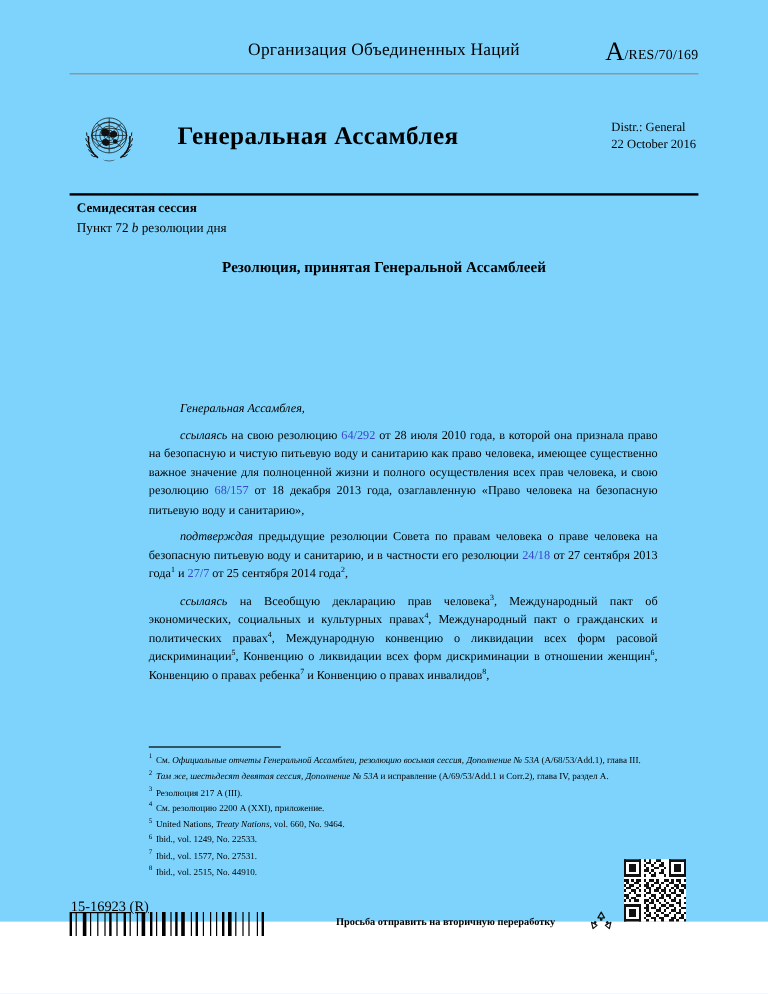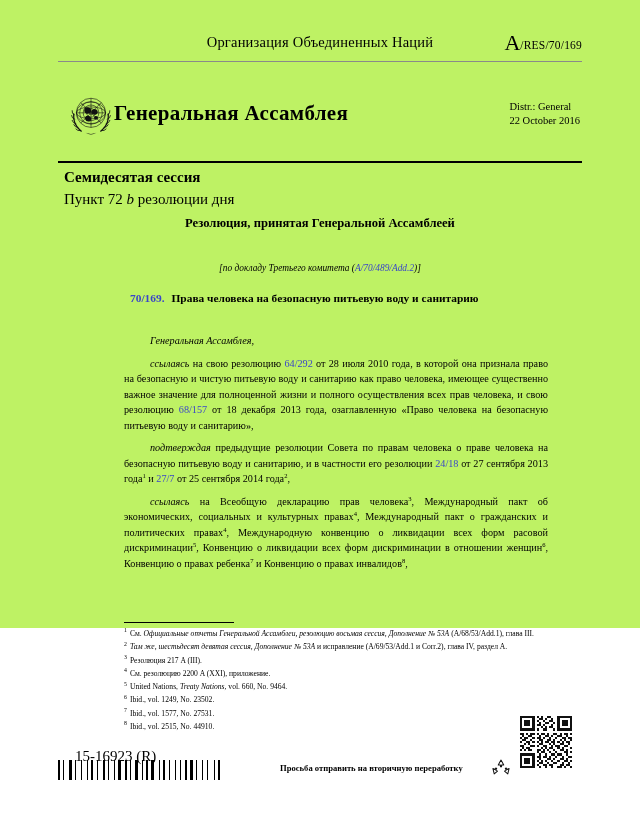--- a/index.html
+++ b/index.html
@@ -13,22 +13,22 @@
     position: relative;
     font-family: "Liberation Serif", "DejaVu Serif", serif;
     color: #000000;
     overflow: hidden;
   }
 
   .page {
     position: absolute;
     left: 0; top: 0;
     width: 640px;
-    height: 628px;
-    background: #bef264;
+    height: 768px;
+    background: #7dd3fc;
   }
 
   .content {
     position: absolute;
     left: 58px;
     top: 0;
     width: 524px;
     height: 828px;
   }
 
@@ -80,21 +80,21 @@
   }
   .emblem {
     position: absolute;
     left: 6px;
     top: 0;
     width: 54px;
     height: 54px;
   }
   .ga-title {
     position: absolute;
-    left: 56px;
+    left: 90px;
     top: 13px;
     font-size: 21px;
     font-weight: bold;
     letter-spacing: .3px;
     white-space: nowrap;
   }
   .distr {
     position: absolute;
     right: 2px;
     top: 12px;
@@ -110,21 +110,21 @@
     width: 524px;
     height: 0;
     border-top: 2.2px solid #000000;
   }
 
   
   .session {
     position: absolute;
     left: 6px;
     top: 167px;
-    font-size: 15px;
+    font-size: 11px;
     line-height: 1.45;
   }
   .session .sess-title {
     font-weight: bold;
   }
   .session .ital {
     font-style: italic;
   }
 
   
@@ -226,23 +226,24 @@
     line-height: 0;
     margin-right: 3px;
   }
   .footnotes .fn .ital {
     font-style: italic;
   }
 
   
   .job-no {
     position: absolute;
-    left: 17px;
+    left: 1px;
     top: 748px;
-    font-size: 15px;
+    font-size: 12px;
+    text-decoration: underline;
   }
   .barcode {
     position: absolute;
     left: 0;
     top: 760px;
     height: 20px;
     display: flex;
     align-items: flex-end;
   }
   .barcode i {
@@ -340,44 +341,40 @@
 
     <div class="session">
       <div class="sess-title">Семидесятая сессия</div>
       <div><span>Пункт 72 </span><span class="ital">b</span><span> резолюции дня</span></div>
     </div>
 
     <div class="res-heading">
       <div>Резолюция, принятая Генеральной Ассамблеей</div>
     </div>
 
-    <div class="source-note"><span>[по докладу Третьего комитета (</span><span class="link">A/70/489/Add.2</span><span>)]</span></div>
-
-    <div class="res-no-block">
-      <span class="res-no">70/169.</span><span class="res-subject">Права человека на безопасную питьевую воду и санитарию</span>
-    </div>
+
 
     <div class="body-text">
       <p class="noindent"><span class="ital">Генеральная Ассамблея,</span></p>
 
       <p><span class="ital">ссылаясь</span><span> на свою резолюцию </span><span class="link">64/292</span><span> от 28 июля 2010 года, в которой она признала право на безопасную и чистую питьевую воду и санитарию как право человека, имеющее существенно важное значение для полноценной жизни и полного осуществления всех прав человека, и свою резолюцию </span><span class="link">68/157</span><span> от 18 декабря 2013 года, озаглавленную «Право человека на безопасную питьевую воду и санитарию»,</span></p>
 
       <p><span class="ital">подтверждая</span><span> предыдущие резолюции Совета по правам человека о праве человека на безопасную питьевую воду и санитарию, и в частности его резолюции </span><span class="link">24/18</span><span> от 27 сентября 2013 года</span><sup>1</sup><span> и </span><span class="link">27/7</span><span> от 25 сентября 2014 года</span><sup>2</sup><span>,</span></p>
 
       <p><span class="ital">ссылаясь</span><span> на Всеобщую декларацию прав человека</span><sup>3</sup><span>, Международный пакт об экономических, социальных и культурных правах</span><sup>4</sup><span>, Международный пакт о гражданских и политических правах</span><sup>4</sup><span>, Международную конвенцию о ликвидации всех форм расовой дискриминации</span><sup>5</sup><span>, Конвенцию о ликвидации всех форм дискриминации в отношении женщин</span><sup>6</sup><span>, Конвенцию о правах ребенка</span><sup>7</sup><span> и Конвенцию о правах инвалидов</span><sup>8</sup><span>,</span></p>
     </div>
 
     <div class="fn-rule"></div>
     <div class="footnotes" id="footnotes">
         <div class="fn"><span class="fn-num">1</span><span>См. </span><span class="ital">Официальные отчеты Генеральной Ассамблеи, резолюцию восьмая сессия, Дополнение № 53A</span><span> (A/68/53/Add.1), глава III.</span></div>
         <div class="fn"><span class="fn-num">2</span><span class="ital">Там же, шестьдесят девятая сессия, Дополнение № 53A</span><span> и исправление (A/69/53/Add.1 и Corr.2), глава IV, раздел A.</span></div>
         <div class="fn"><span class="fn-num">3</span><span>Резолюция 217 A (III).</span></div>
         <div class="fn"><span class="fn-num">4</span><span>См. резолюцию 2200 A (XXI), приложение.</span></div>
         <div class="fn"><span class="fn-num">5</span><span>United Nations, </span><span class="ital">Treaty Nations</span><span>, vol. 660, No. 9464.</span></div>
-        <div class="fn"><span class="fn-num">6</span><span>Ibid., vol. 1249, No. 23502.</span></div>
+        <div class="fn"><span class="fn-num">6</span><span>Ibid., vol. 1249, No. 22533.</span></div>
         <div class="fn"><span class="fn-num">7</span><span>Ibid., vol. 1577, No. 27531.</span></div>
         <div class="fn"><span class="fn-num">8</span><span>Ibid., vol. 2515, No. 44910.</span></div>
       </div>
 
     <div class="job-no">15-16923 (R)</div>
     <div class="barcode" id="barcode">
         <i style="width: 2px;"></i>
         <i style="width: 1px; background: transparent;"></i>
         <i style="width: 1px;"></i>
         <i style="width: 2px; background: transparent;"></i>

